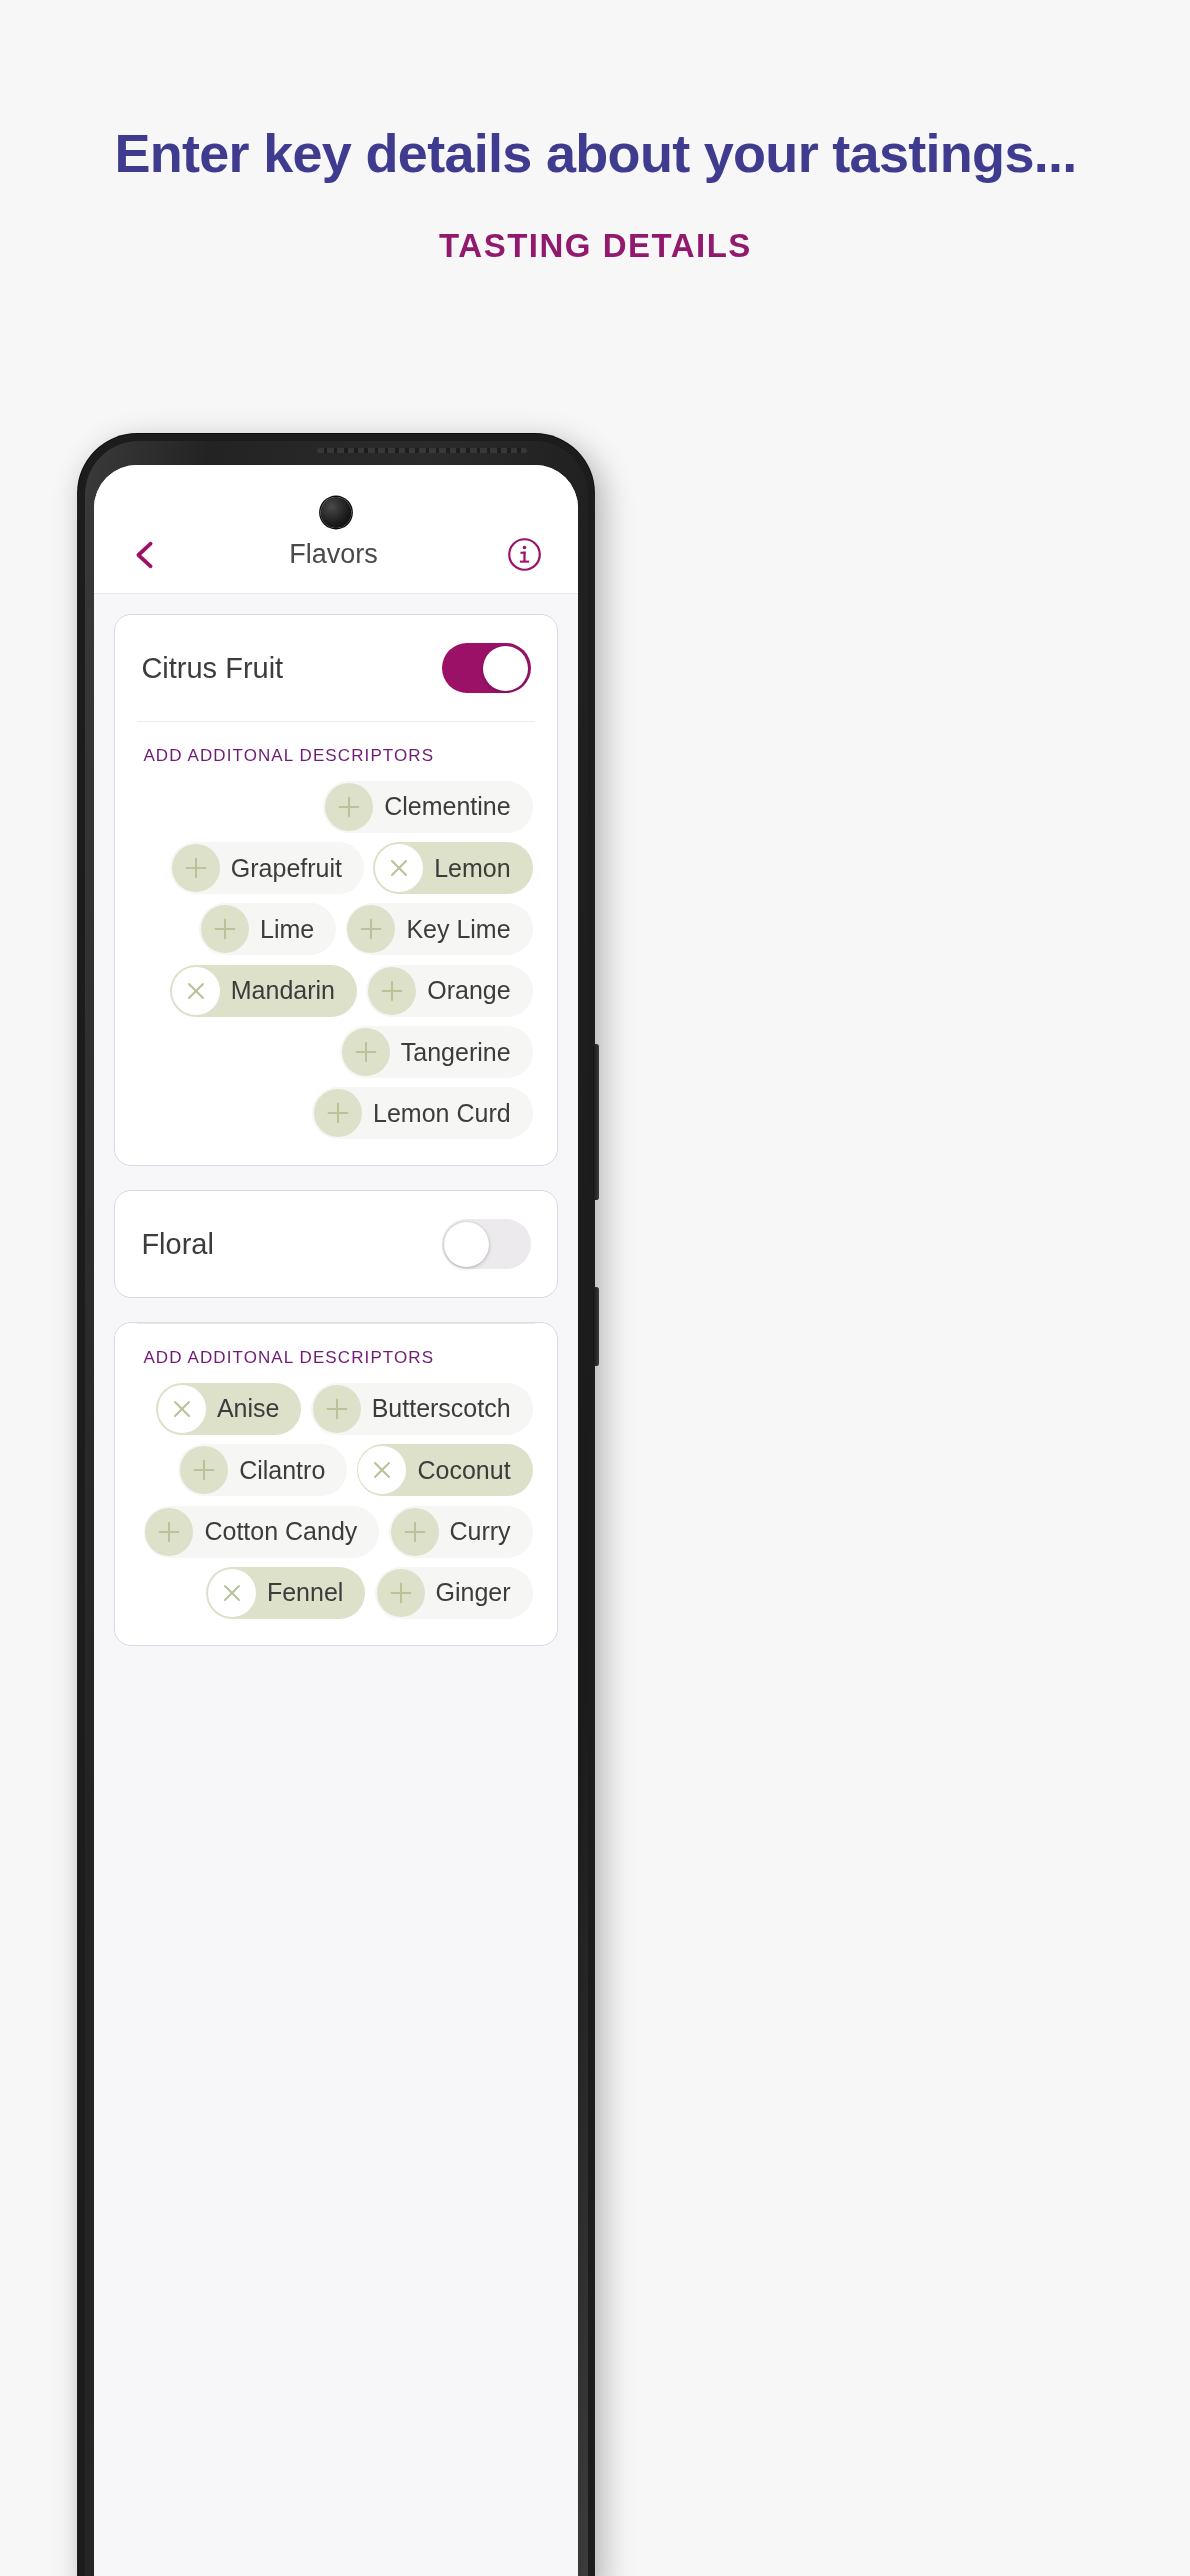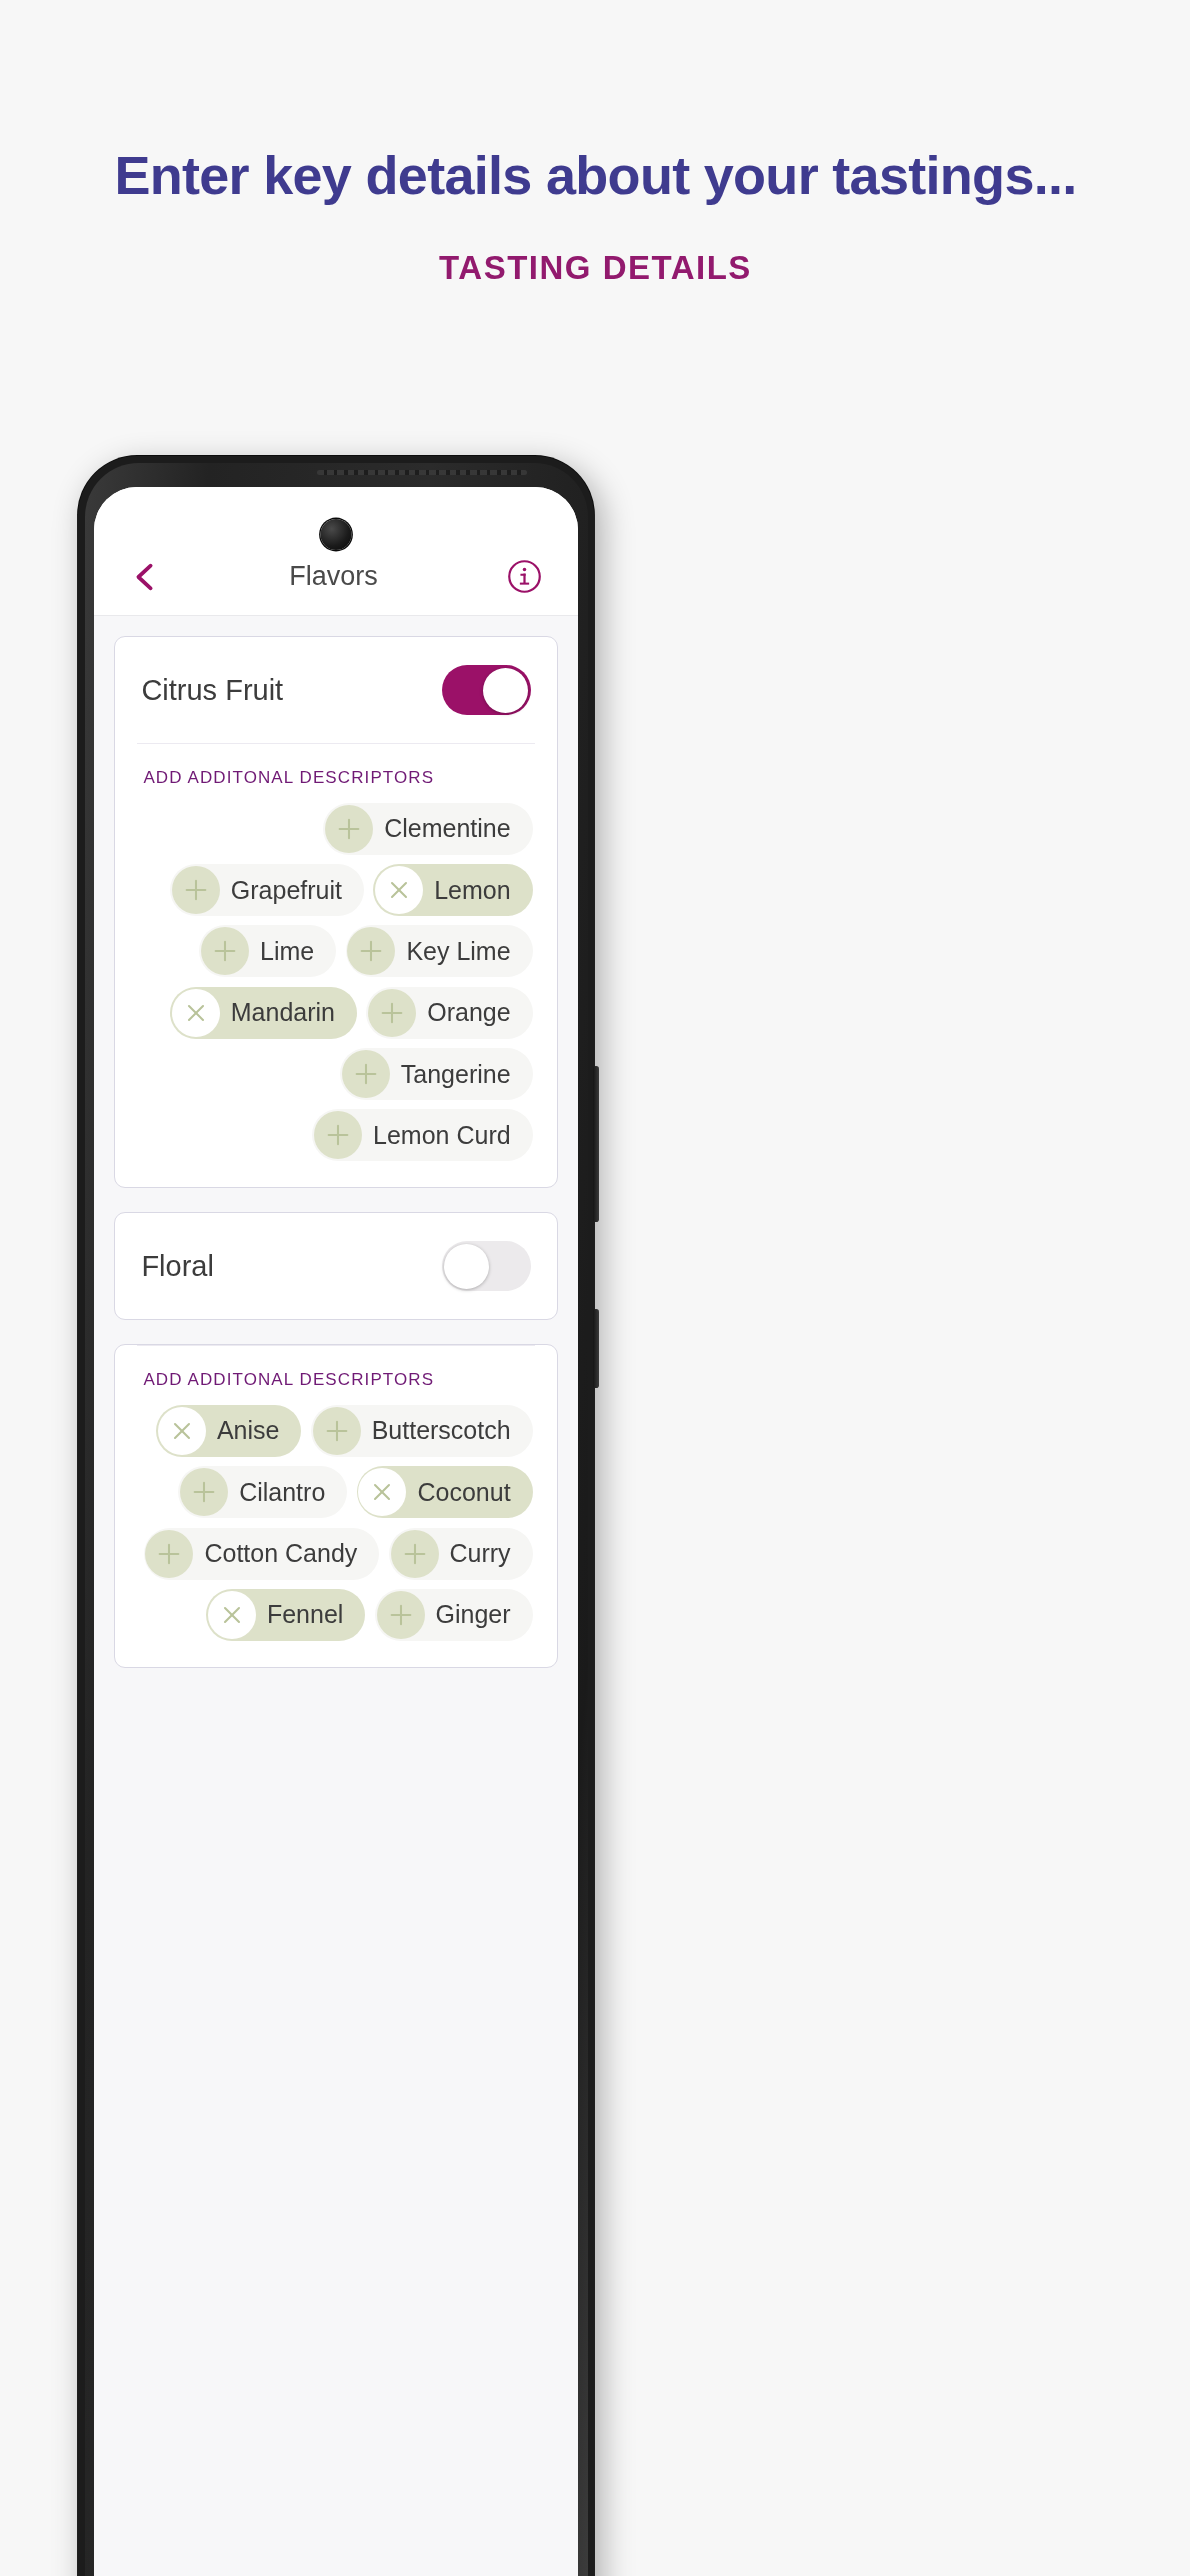--- a/index.html
+++ b/index.html
@@ -2,21 +2,21 @@
 <html style="font-size:15px"><head>
 <meta charset="utf-8">
 <style>
   * { margin:0; padding:0; box-sizing:border-box; }
   html,body{
     width:1191px; height:2576px;
     background:#f7f7f7;
     font-family:"Liberation Sans", sans-serif;
     overflow:hidden;
   }
-  #page{ position:relative; width:1191px; height:2153px; background:#f7f7f7;margin-top:22px; }
+  #page{ position:relative; width:1191px; height:2153px; background:#f7f7f7; }
 
   
   .promo{ position:absolute; left:0; top:0; width:1191px; text-align:center; }
   .promo-title{
     margin-top:123px;
     font-size:54px;
     font-weight:bold;
     line-height:1.13;
     color:#3f3b8f;
     letter-spacing:-0.7px;
@@ -87,21 +87,21 @@
     background:#f7f7f9;
     padding:20.4px 20.4px 0 20.4px;
     height:calc(100% - 129px);
     overflow:hidden;
   }
 
   
   .card{
     background:#ffffff;
     border:0.9px solid #d9d8e4;
-    border-radius:11px;
+    border-radius:17px;
     margin-bottom:24px;
   }
   .card-head{
     display:flex; align-items:center; justify-content:space-between;
     padding:28px 26px 28px 26px;
   }
   .card-title{ font-size:29px; color:#3c3c3c; }
   .card-divider{ height:0.9px; background:#eceaf1; margin:0 22px; }
 
   

